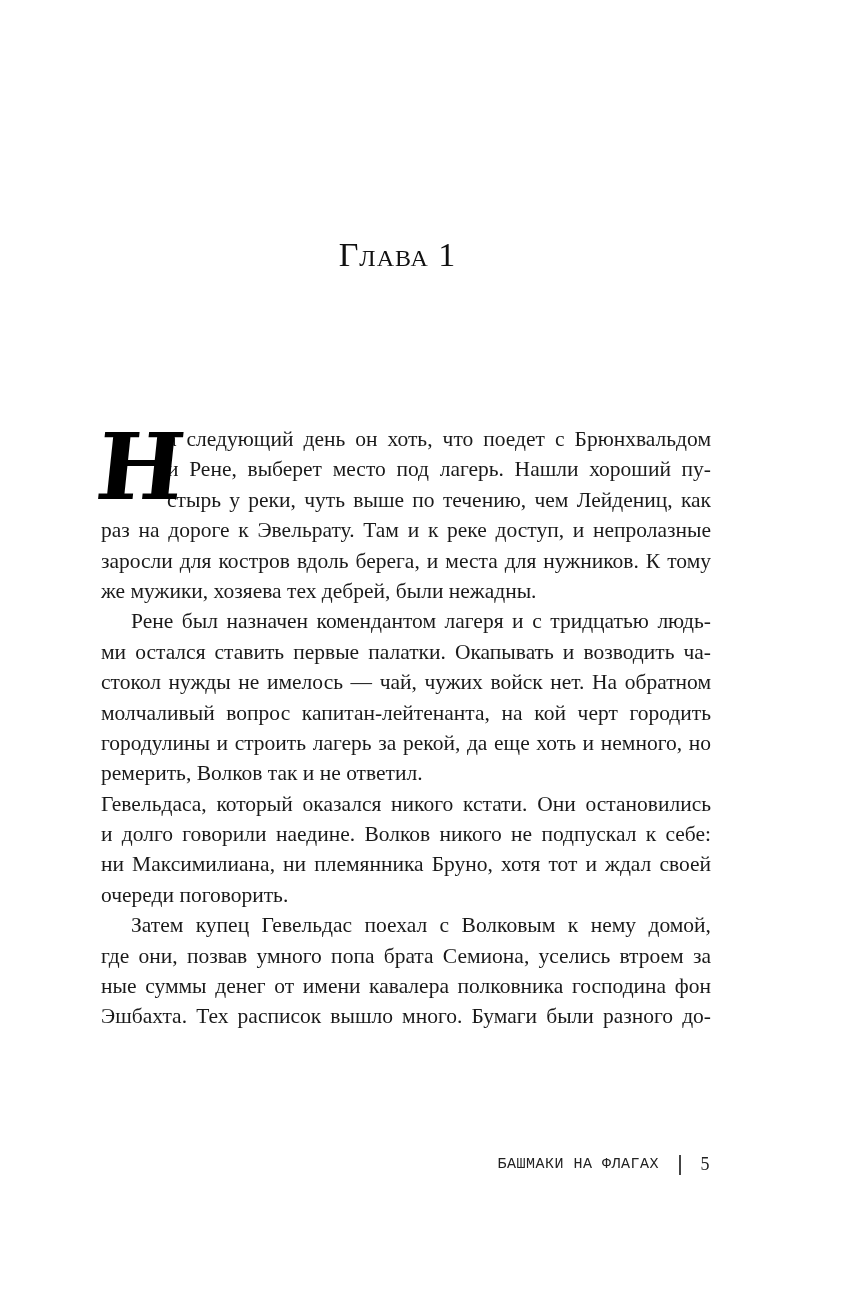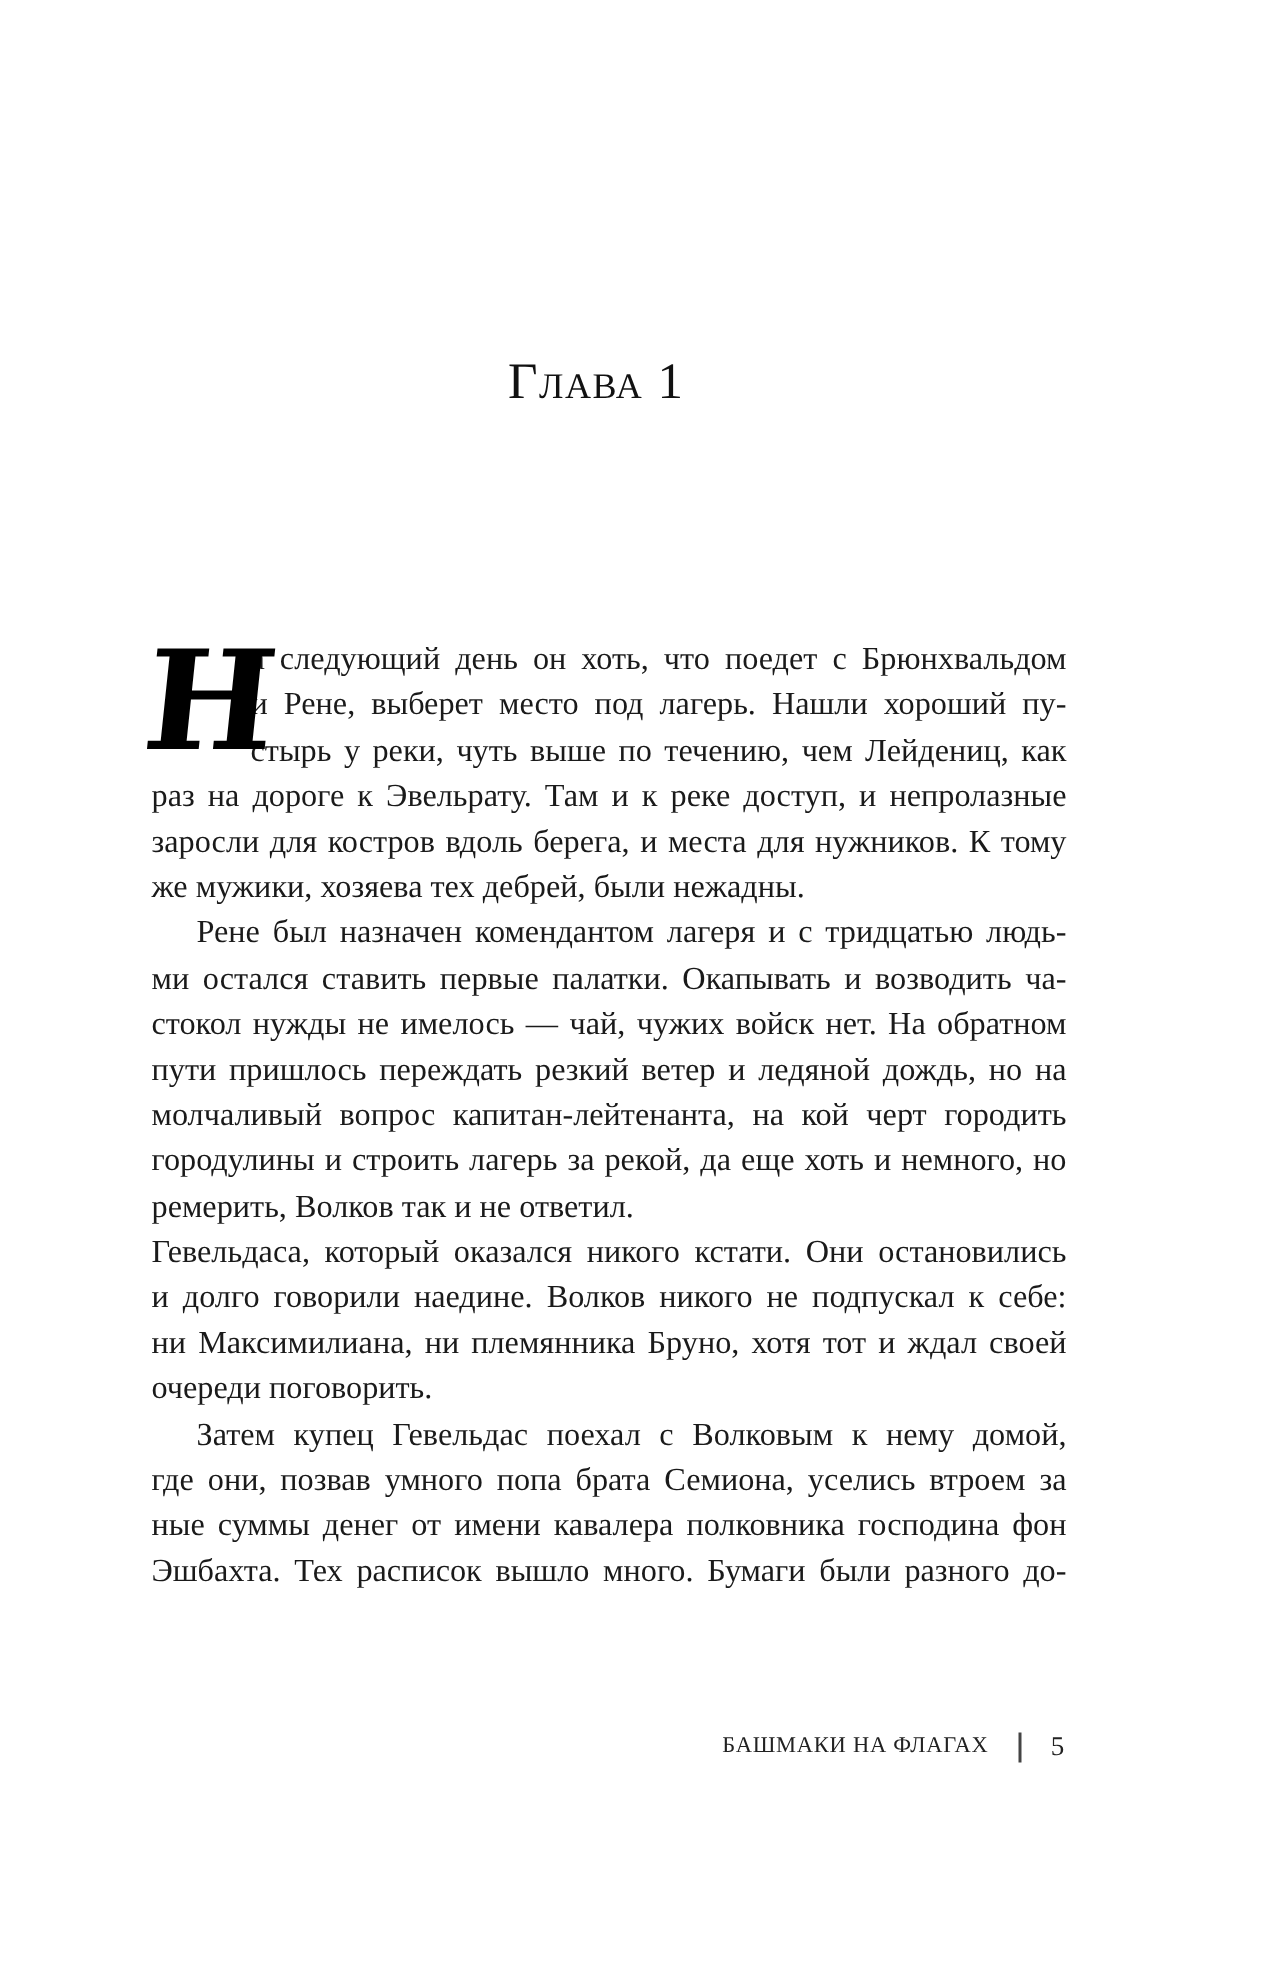--- a/index.html
+++ b/index.html
@@ -70,20 +70,21 @@
       font-size: 17px;
       color: #222;
       letter-spacing: 0.5px;
       display: flex;
       align-items: center;
     }
     .footer .running-title {
       font-variant: small-caps;
       text-transform: uppercase;
       font-size: 15px;
+      font-family: Liberation Mono, monospace;
     }
     .footer .divider {
       display: inline-block;
       width: 1.5px;
       height: 20px;
       background: #444;
       margin: 0 20px;
     }
     .footer .page-number {
       font-size: 18px;
@@ -104,21 +105,20 @@
     <div class="line dropped">а следующий день он хоть, что поедет с Брюнхвальдом</div>
     <div class="line dropped">и Рене, выберет место под лагерь. Нашли хороший пу-</div>
     <div class="line dropped">стырь у реки, чуть выше по течению, чем Лейдениц, как</div>
     <div class="line">раз на дороге к Эвельрату. Там и к реке доступ, и непролазные</div>
     <div class="line">заросли для костров вдоль берега, и места для нужников. К тому</div>
     <div class="line last">же мужики, хозяева тех дебрей, были нежадны.</div>
 
     <div class="line indent">Рене был назначен комендантом лагеря и с тридцатью людь-</div>
     <div class="line">ми остался ставить первые палатки. Окапывать и возводить ча-</div>
     <div class="line">стокол нужды не имелось — чай, чужих войск нет. На обратном</div>
-    <div class="line">пути пришлось переждать резкий ветер и ледяной дождь, но на</div>
     <div class="line">молчаливый вопрос капитан-лейтенанта, на кой черт городить</div>
     <div class="line">городулины и строить лагерь за рекой, да еще хоть и немного, но</div>
     <div class="line last">ремерить, Волков так и не ответил.</div>
 
     <div class="line">Гевельдаса, который оказался никого кстати. Они остановились</div>
     <div class="line">и долго говорили наедине. Волков никого не подпускал к себе:</div>
     <div class="line">ни Максимилиана, ни племянника Бруно, хотя тот и ждал своей</div>
     <div class="line last">очереди поговорить.</div>
 
     <div class="line indent">Затем купец Гевельдас поехал с Волковым к нему домой,</div>

